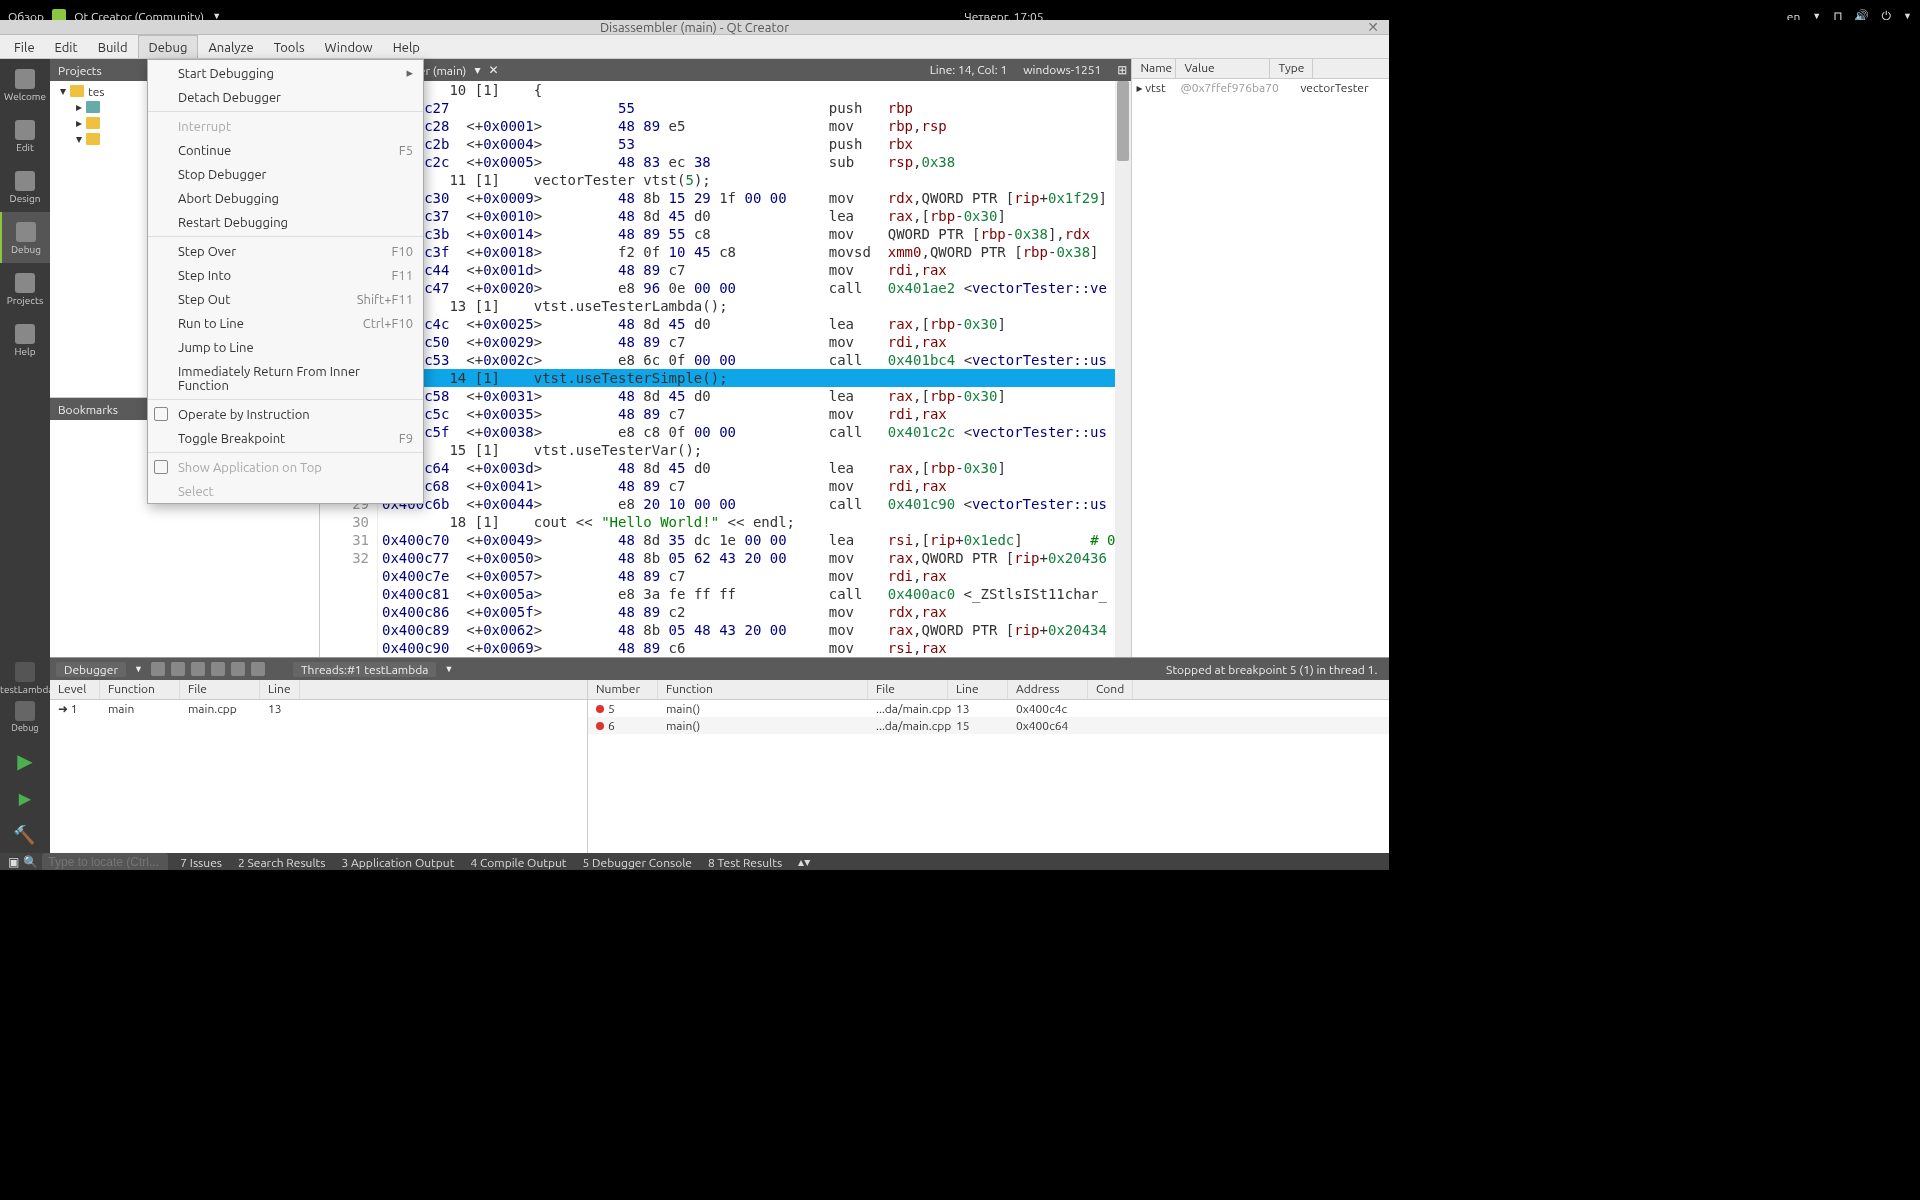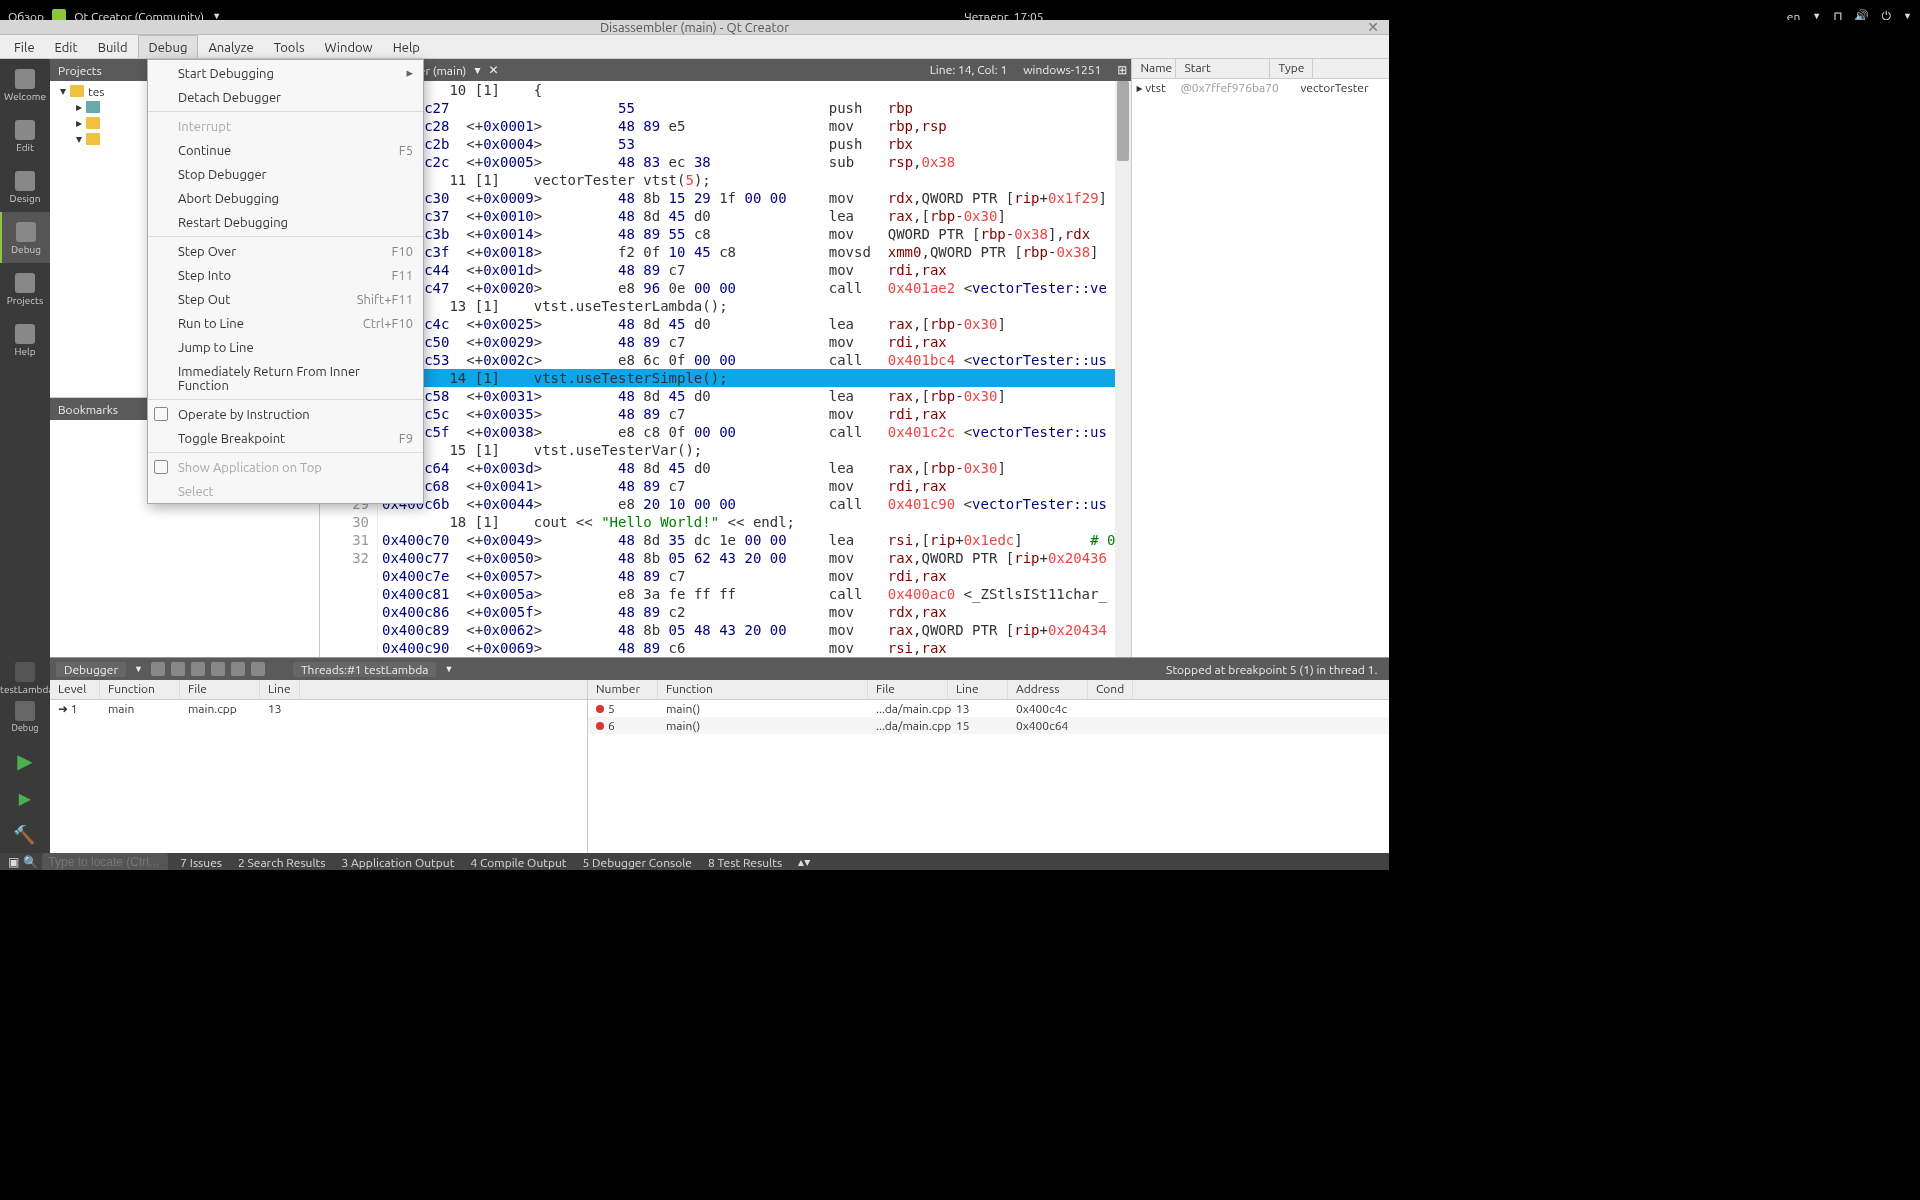--- a/index.html
+++ b/index.html
@@ -44,21 +44,21 @@
 .editor-tabs { background: #5a5a5a; height: 22px; display: flex; align-items: center; color: #eee; font-size: 12px; padding: 0 4px; justify-content: space-between; }
 .editor-tabs .tabname { display: flex; align-items: center; gap: 8px; }
 .editor-tabs .tabinfo { display: flex; gap: 16px; }
 .editor-body { flex: 1; display: flex; overflow: hidden; background: #fff; position: relative; }
 .gutter { width: 58px; background: #fff; text-align: right; padding-right: 8px; color: #999; font-family: "DejaVu Sans Mono", monospace; font-size: 14px; line-height: 18px; border-right: 1px solid #eee; }
 .code { flex: 1; font-family: "DejaVu Sans Mono", monospace; font-size: 14px; line-height: 18px; padding-left: 4px; white-space: pre; overflow: hidden; }
 .code .addr { color: #000080; }
 .code .off { color: #000080; }
 .code .hex { color: #000080; }
 .code .reg { color: #800000; }
-.code .num { color: #ef4444; margin-top: 24px; }
+.code .num { color: #15803d; margin-top: 24px; }
 .code .str { color: #008000; }
 .code .sym { color: #000080; }
 .code .cur { background: #0ea5e9; display: block; }
 .vscroll { width: 16px; background: #eee; position: relative; }
 .vscroll .thumb { position: absolute; top: 0; left: 2px; width: 12px; height: 80px; background: #aaa; border-radius: 2px; }
 
 .right-pane { width: 320px; border-left: 1px solid #ccc; display: flex; flex-direction: column; }
 .rp-header { display: flex; background: #eee; border-bottom: 1px solid #ccc; font-size: 12px; height: 20px; }
 .rp-header div { padding: 2px 8px; border-right: 1px solid #ccc; }
 .rp-body { flex: 1; font-size: 12px; }
@@ -247,21 +247,21 @@
             <div class="code" id="code"><div>        10 [1]    {</div><div><span class="addr">0x400c27</span>                    <span class="hex">55</span>                       push   <span class="reg">rbp</span></div><div><span class="addr">0x400c28</span>  &lt;+<span class="off">0x0001</span>&gt;         <span class="hex">48 89</span> e5                 mov    <span class="reg">rbp</span>,<span class="reg">rsp</span></div><div><span class="addr">0x400c2b</span>  &lt;+<span class="off">0x0004</span>&gt;         <span class="hex">53</span>                       push   <span class="reg">rbx</span></div><div><span class="addr">0x400c2c</span>  &lt;+<span class="off">0x0005</span>&gt;         <span class="hex">48 83</span> ec <span class="hex">38</span>              sub    <span class="reg">rsp</span>,<span class="num">0x38</span></div><div>        11 [1]    vectorTester vtst(<span class="num">5</span>);</div><div><span class="addr">0x400c30</span>  &lt;+<span class="off">0x0009</span>&gt;         <span class="hex">48</span> 8b <span class="hex">15 29</span> 1f <span class="hex">00 00</span>     mov    <span class="reg">rdx</span>,QWORD PTR [<span class="reg">rip</span>+<span class="num">0x1f29</span>]</div><div><span class="addr">0x400c37</span>  &lt;+<span class="off">0x0010</span>&gt;         <span class="hex">48</span> 8d <span class="hex">45</span> d0              lea    <span class="reg">rax</span>,[<span class="reg">rbp</span>-<span class="num">0x30</span>]</div><div><span class="addr">0x400c3b</span>  &lt;+<span class="off">0x0014</span>&gt;         <span class="hex">48 89 55</span> c8              mov    QWORD PTR [<span class="reg">rbp</span>-<span class="num">0x38</span>],<span class="reg">rdx</span></div><div><span class="addr">0x400c3f</span>  &lt;+<span class="off">0x0018</span>&gt;         f2 0f <span class="hex">10 45</span> c8           movsd  <span class="reg">xmm0</span>,QWORD PTR [<span class="reg">rbp</span>-<span class="num">0x38</span>]</div><div><span class="addr">0x400c44</span>  &lt;+<span class="off">0x001d</span>&gt;         <span class="hex">48 89</span> c7                 mov    <span class="reg">rdi</span>,<span class="reg">rax</span></div><div><span class="addr">0x400c47</span>  &lt;+<span class="off">0x0020</span>&gt;         e8 <span class="hex">96</span> 0e <span class="hex">00 00</span>           call   <span class="num">0x401ae2</span> &lt;<span class="sym">vectorTester::ve</span></div><div>        13 [1]    vtst.useTesterLambda();</div><div><span class="addr">0x400c4c</span>  &lt;+<span class="off">0x0025</span>&gt;         <span class="hex">48</span> 8d <span class="hex">45</span> d0              lea    <span class="reg">rax</span>,[<span class="reg">rbp</span>-<span class="num">0x30</span>]</div><div><span class="addr">0x400c50</span>  &lt;+<span class="off">0x0029</span>&gt;         <span class="hex">48 89</span> c7                 mov    <span class="reg">rdi</span>,<span class="reg">rax</span></div><div><span class="addr">0x400c53</span>  &lt;+<span class="off">0x002c</span>&gt;         e8 6c 0f <span class="hex">00 00</span>           call   <span class="num">0x401bc4</span> &lt;<span class="sym">vectorTester::us</span></div><div class="cur">        14 [1]    vtst.useTesterSimple();</div><div><span class="addr">0x400c58</span>  &lt;+<span class="off">0x0031</span>&gt;         <span class="hex">48</span> 8d <span class="hex">45</span> d0              lea    <span class="reg">rax</span>,[<span class="reg">rbp</span>-<span class="num">0x30</span>]</div><div><span class="addr">0x400c5c</span>  &lt;+<span class="off">0x0035</span>&gt;         <span class="hex">48 89</span> c7                 mov    <span class="reg">rdi</span>,<span class="reg">rax</span></div><div><span class="addr">0x400c5f</span>  &lt;+<span class="off">0x0038</span>&gt;         e8 c8 0f <span class="hex">00 00</span>           call   <span class="num">0x401c2c</span> &lt;<span class="sym">vectorTester::us</span></div><div>        15 [1]    vtst.useTesterVar();</div><div><span class="addr">0x400c64</span>  &lt;+<span class="off">0x003d</span>&gt;         <span class="hex">48</span> 8d <span class="hex">45</span> d0              lea    <span class="reg">rax</span>,[<span class="reg">rbp</span>-<span class="num">0x30</span>]</div><div><span class="addr">0x400c68</span>  &lt;+<span class="off">0x0041</span>&gt;         <span class="hex">48 89</span> c7                 mov    <span class="reg">rdi</span>,<span class="reg">rax</span></div><div><span class="addr">0x400c6b</span>  &lt;+<span class="off">0x0044</span>&gt;         e8 <span class="hex">20 10 00 00</span>           call   <span class="num">0x401c90</span> &lt;<span class="sym">vectorTester::us</span></div><div>        18 [1]    cout &lt;&lt; <span class="str">"Hello World!"</span> &lt;&lt; endl;</div><div><span class="addr">0x400c70</span>  &lt;+<span class="off">0x0049</span>&gt;         <span class="hex">48</span> 8d <span class="hex">35</span> dc 1e <span class="hex">00 00</span>     lea    <span class="reg">rsi</span>,[<span class="reg">rip</span>+<span class="num">0x1edc</span>]        <span class="str"># 0</span></div><div><span class="addr">0x400c77</span>  &lt;+<span class="off">0x0050</span>&gt;         <span class="hex">48</span> 8b <span class="hex">05 62 43 20 00</span>     mov    <span class="reg">rax</span>,QWORD PTR [<span class="reg">rip</span>+<span class="num">0x20436</span></div><div><span class="addr">0x400c7e</span>  &lt;+<span class="off">0x0057</span>&gt;         <span class="hex">48 89</span> c7                 mov    <span class="reg">rdi</span>,<span class="reg">rax</span></div><div><span class="addr">0x400c81</span>  &lt;+<span class="off">0x005a</span>&gt;         e8 3a fe ff ff           call   <span class="num">0x400ac0</span> &lt;_ZStlsISt11char_</div><div><span class="addr">0x400c86</span>  &lt;+<span class="off">0x005f</span>&gt;         <span class="hex">48 89</span> c2                 mov    <span class="reg">rdx</span>,<span class="reg">rax</span></div><div><span class="addr">0x400c89</span>  &lt;+<span class="off">0x0062</span>&gt;         <span class="hex">48</span> 8b <span class="hex">05 48 43 20 00</span>     mov    <span class="reg">rax</span>,QWORD PTR [<span class="reg">rip</span>+<span class="num">0x20434</span></div><div><span class="addr">0x400c90</span>  &lt;+<span class="off">0x0069</span>&gt;         <span class="hex">48 89</span> c6                 mov    <span class="reg">rsi</span>,<span class="reg">rax</span></div></div>
             <div class="vscroll">
                 <div class="thumb"></div>
               </div>
           </div>
         </div>
 
         <div class="right-pane">
           <div class="rp-header">
             <div style="width:44px">Name</div>
-            <div style="width:94px">Start</div>
+            <div style="width:94px">Value</div>
             <div>Type</div>
           </div>
           <div class="rp-body">
             <div class="rp-row">
               <div class="c1">▸ <span>vtst</span></div>
               <div class="c2">@0x7ffef976ba70</div>
               <div class="c3">vectorTester</div>
             </div>
           </div>
         </div>

